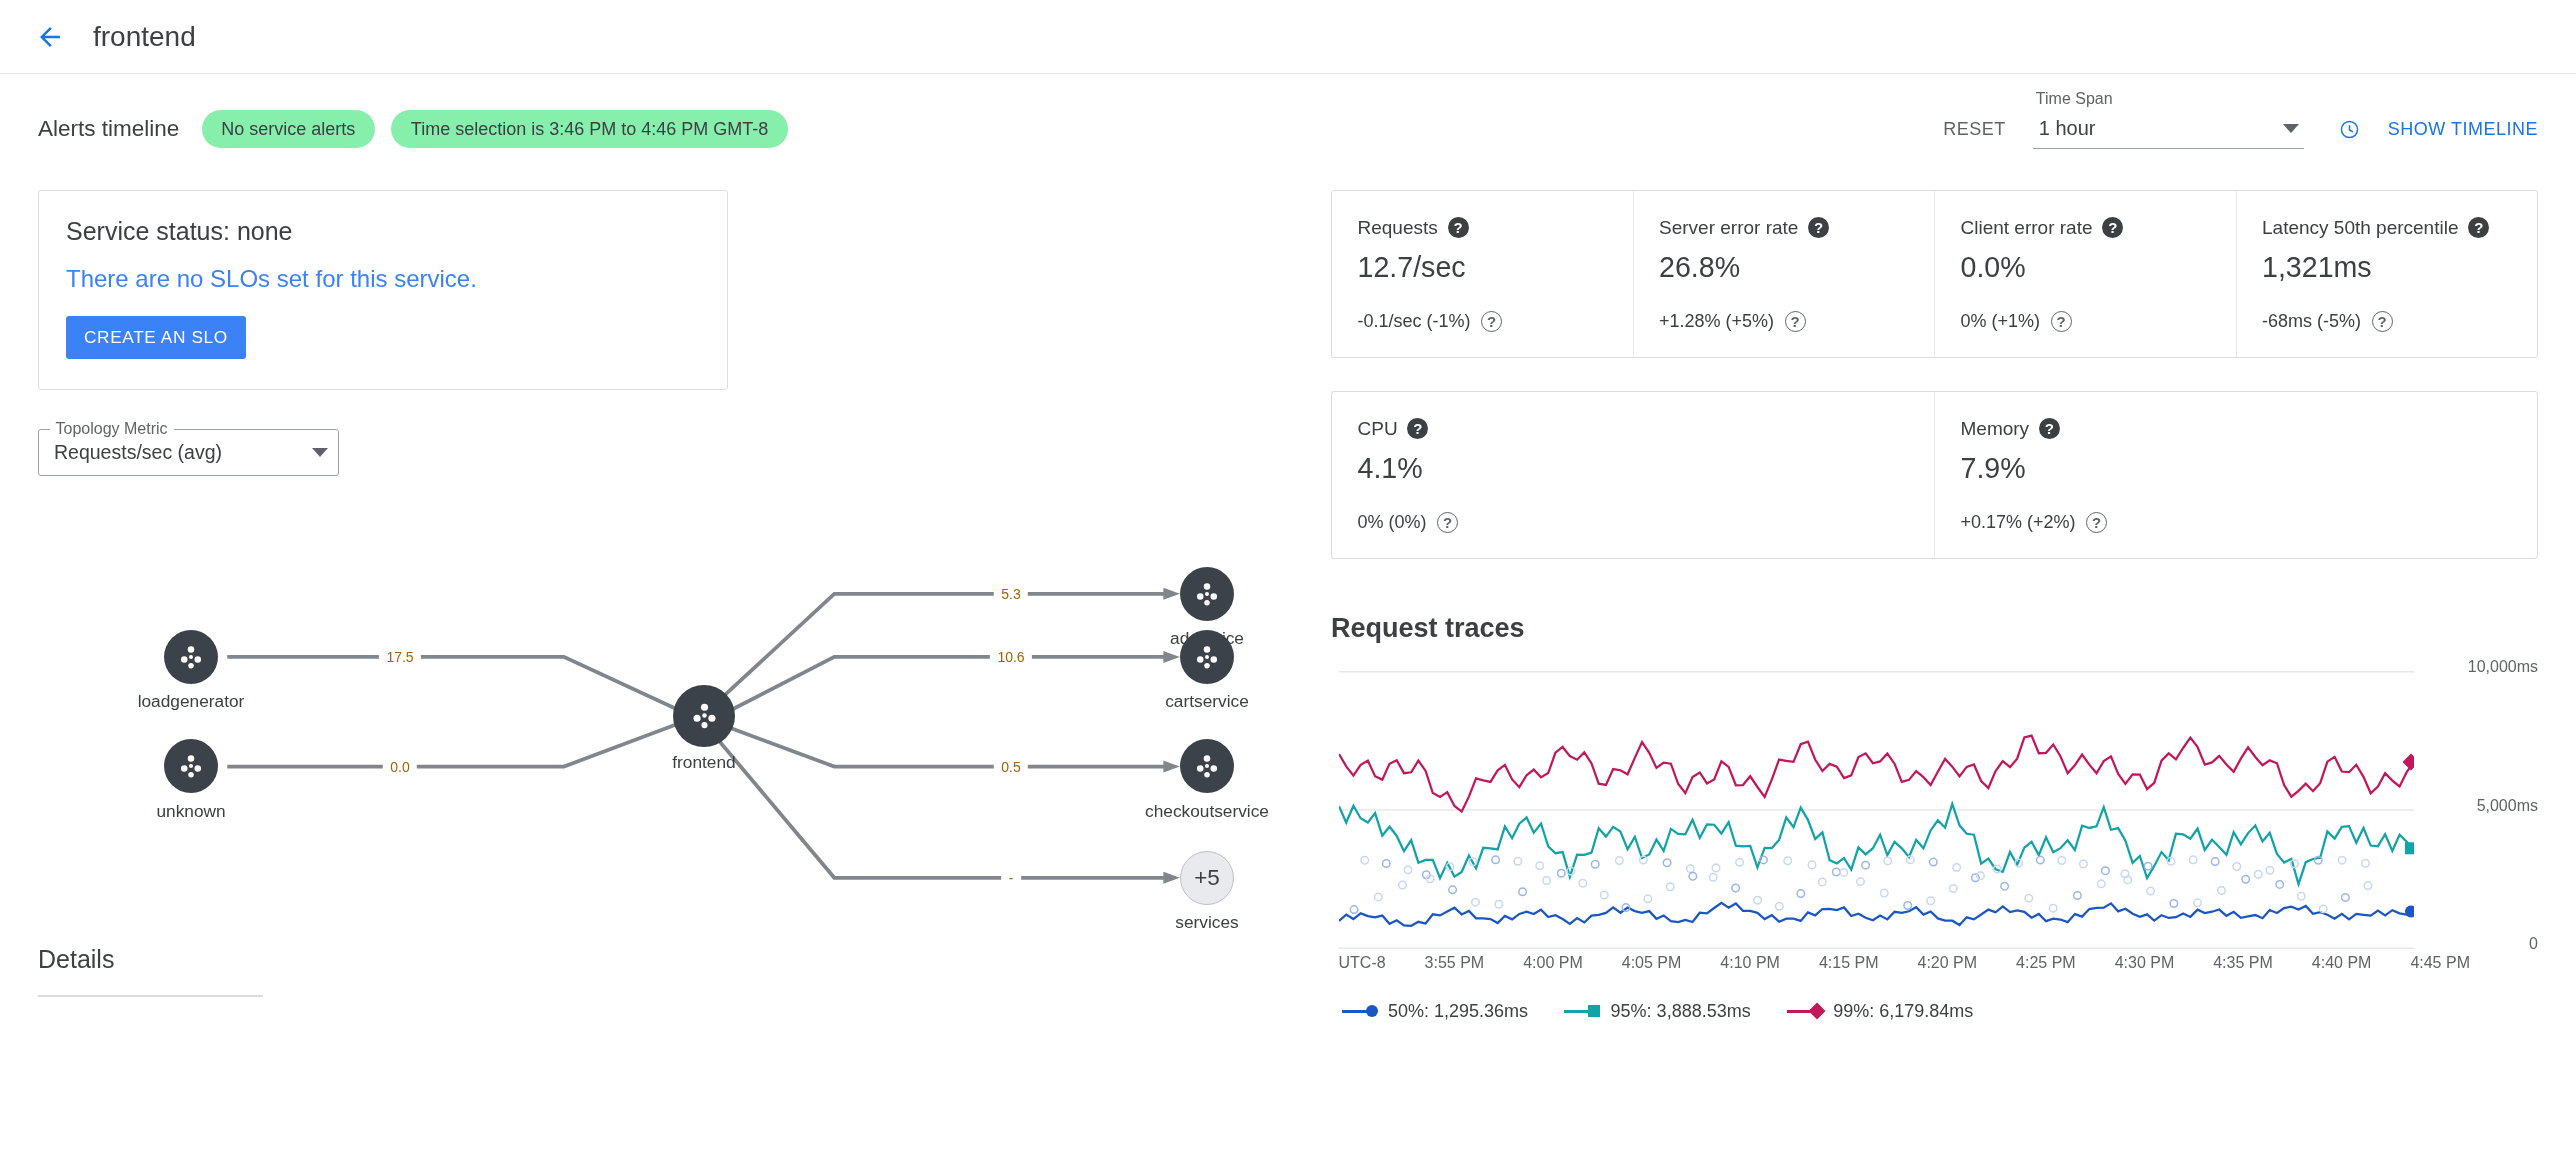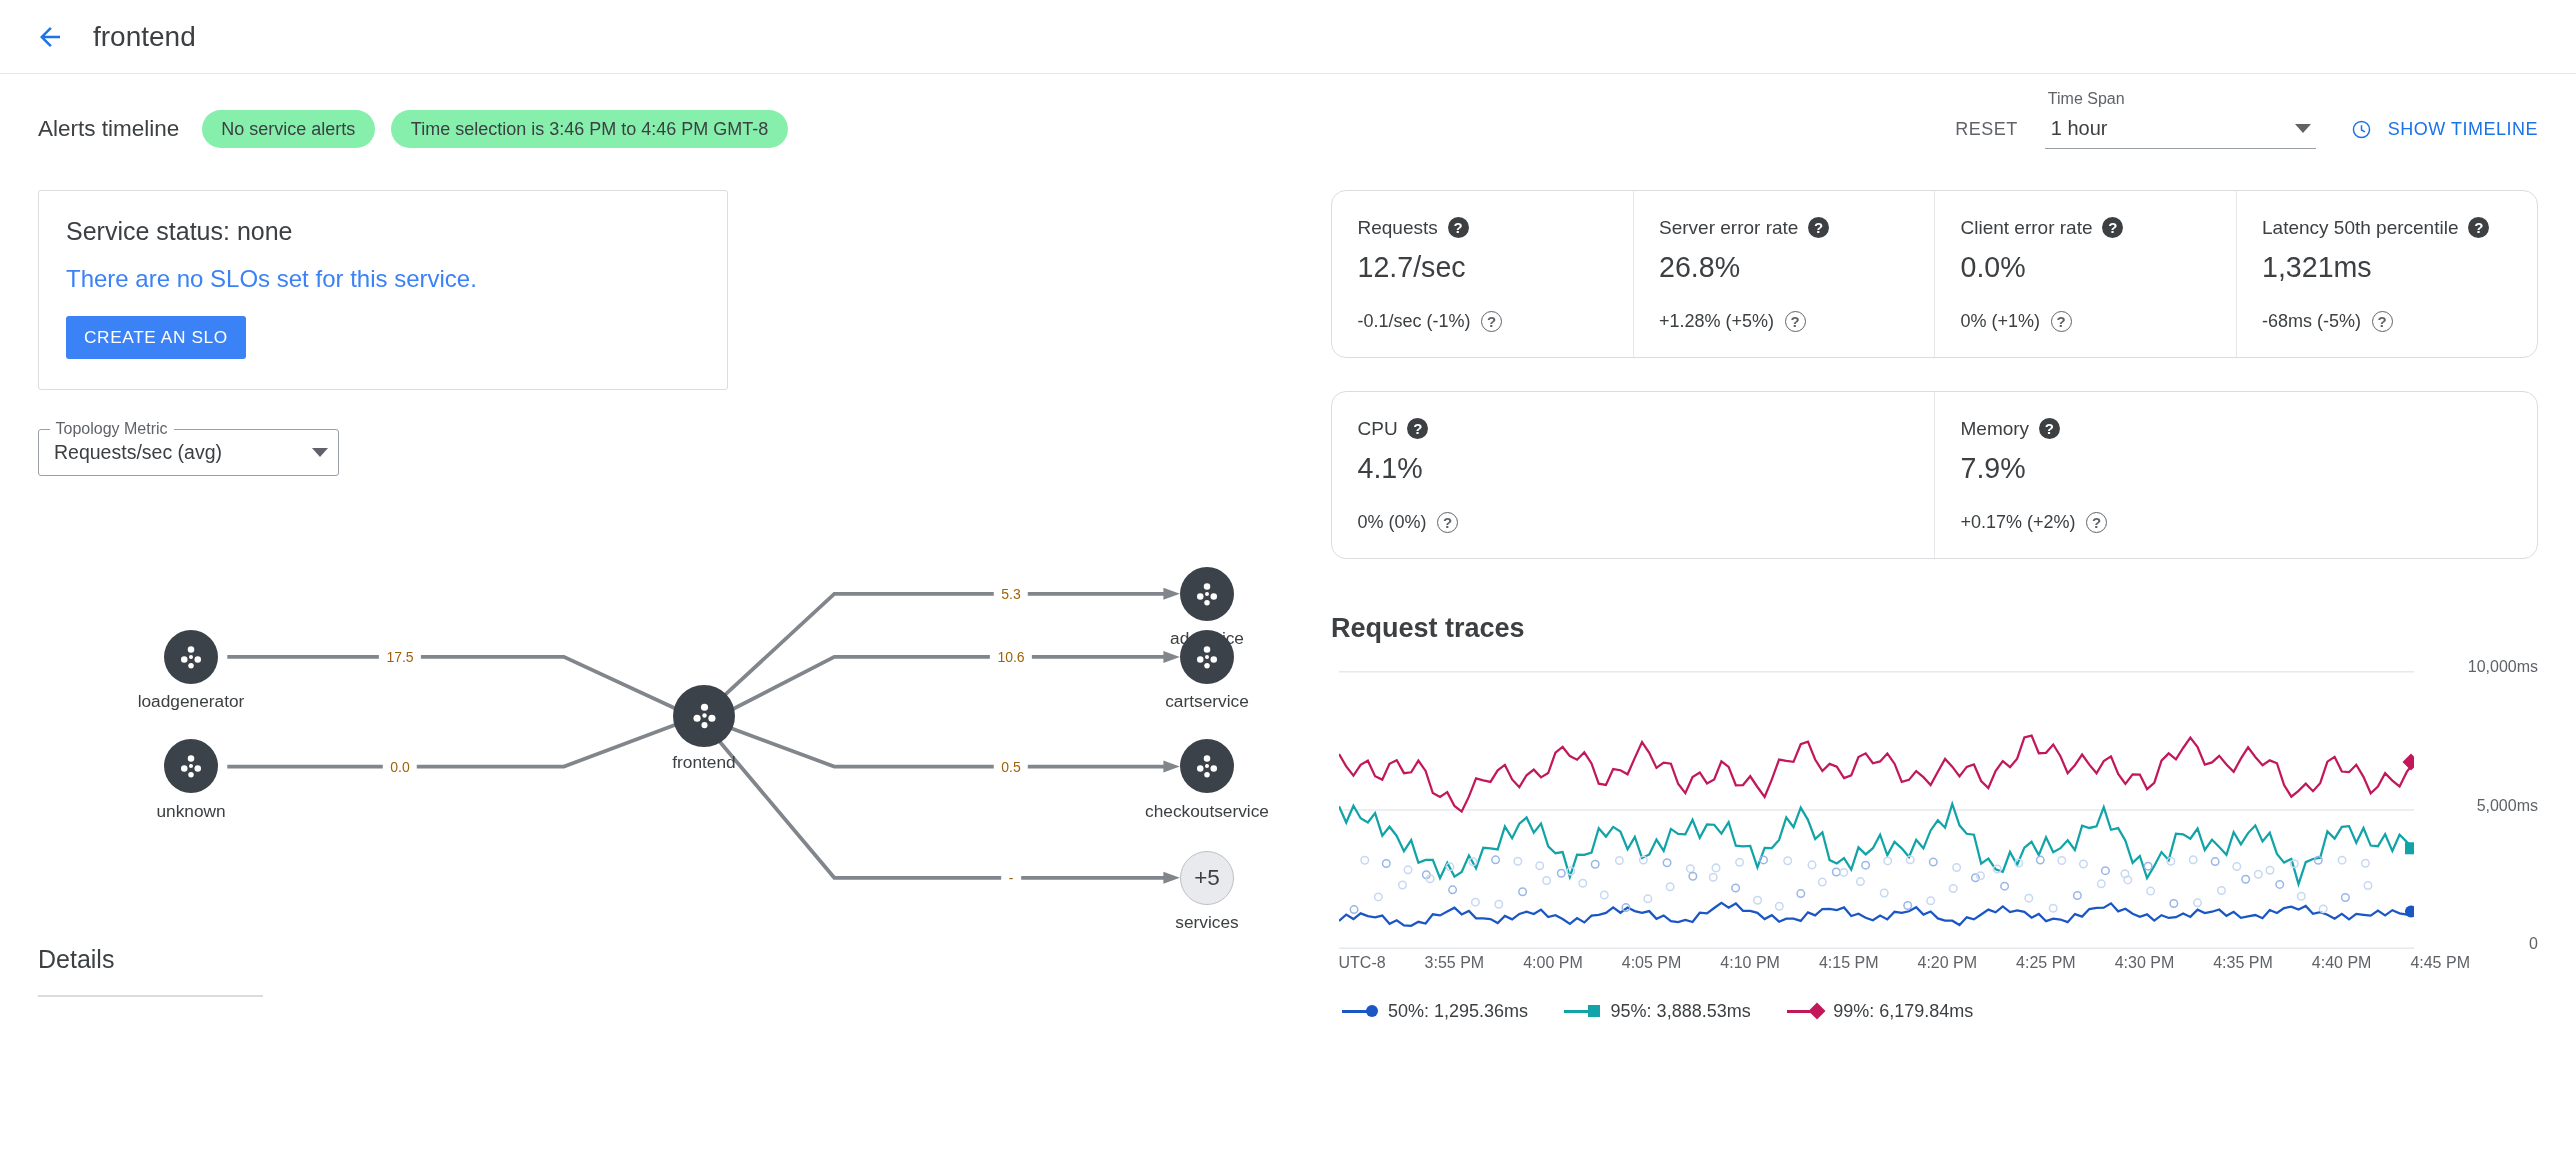--- a/index.html
+++ b/index.html
@@ -86,21 +86,21 @@
     color: #3c4043;
     cursor: pointer;
   }
   .caret-down {
     width: 0; height: 0;
     border-left: 8.3px solid transparent;
     border-right: 8.3px solid transparent;
     border-top: 9px solid #5f6368;
   }
   .show-timeline {
-    display: flex; align-items: center; gap: 16px;
+    display: flex; align-items: center; gap: 28px;
     color: #1a73e8;
     font-size: 18px;
     letter-spacing: 0.5px;
     cursor: pointer;
     white-space: nowrap;
   }
 
   
   .main {
     display: flex;
@@ -207,21 +207,21 @@
   .details-rule {
     margin-top: 21px;
     width: 225px;
     height: 1.5px;
     background: #dadce0;
   }
 
   
   .metric-card {
     border: 0.8px solid #dadce0;
-    border-radius: 15px;
+    border-radius: 3px;
     display: flex;
     margin-top: 33px;
   }
   .metric-cell {
     flex: 1;
     padding: 25.5px 30px 25.5px 25.5px;
     border-right: 0.8px solid #e6e8eb;
   }
   .metric-cell:last-child { border-right: none; }
   .metric-head {

